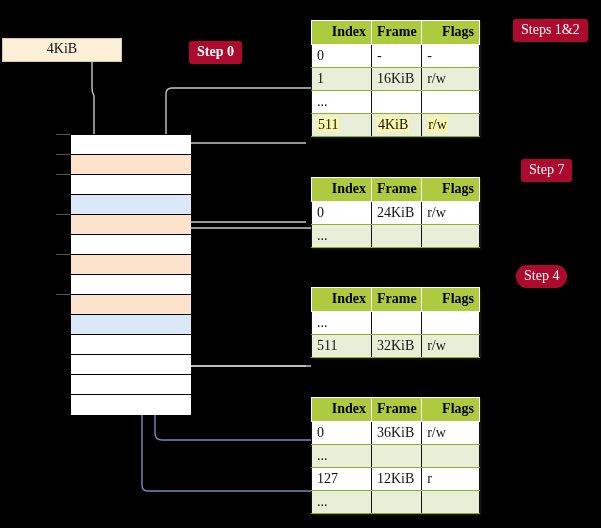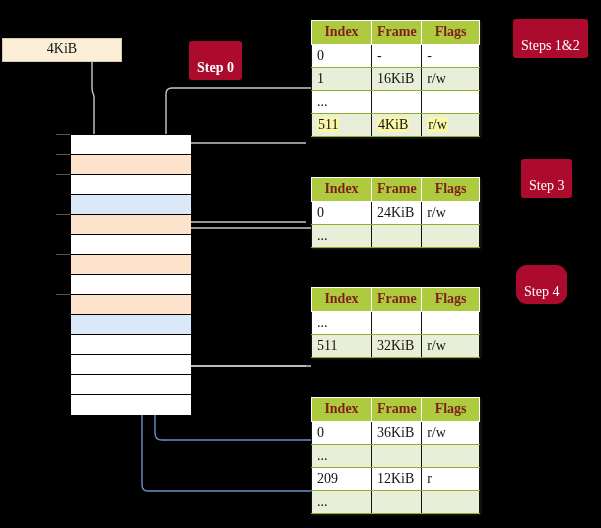--- a/index.html
+++ b/index.html
@@ -17,21 +17,21 @@
   }
 
   
   .step-badge {
     position: absolute;
     background: #ac0b2e;
     color: #ffffff;
     font-family: "Liberation Serif", "DejaVu Serif", serif;
     font-size: 14px;
     line-height: 1;
-    padding: 20px 8px 5px 8px;
+    padding: 4px 8px 5px 8px;
     border-radius: 3px;
     white-space: nowrap;
     box-shadow: 0 1px 2px rgba(0,0,0,0.6);
   }
 
   
   .req-box {
     position: absolute;
     background: #fbf0d7;
     border: 1px solid #d8cba8;
@@ -49,24 +49,24 @@
     background: #ffffff;
     box-shadow: 1px 1px 2px rgba(255,255,255,0.12);
   }
   .ptable table {
     border-collapse: collapse;
     table-layout: fixed;
     width: 169px;
   }
   .ptable th {
     background: #aecb40;
-    color: #7f1d1d;
+    color: #000000;
     font-weight: bold;
     font-size: 14px;
-    text-align: center;
+    text-align: right;
     padding: 3px 5px 4px 5px;
     border: 1px solid #ffffff;
     height: 19px;
     box-sizing: border-box;
   }
   .ptable td {
     font-size: 14px;
     color: #111111;
     text-align: left;
     padding: 2px 5px 3px 5px;
@@ -171,21 +171,21 @@
     <span>4KiB</span>
   </div>
 
   <div class="step-badge" style="left:189px; top:41px;font-weight:bold;">
     <span>Step 0</span>
   </div>
   <div class="step-badge" style="left:513px; top:19px;">
     <span>Steps 1&amp;2</span>
   </div>
   <div class="step-badge" style="left:521px; top:159px;">
-    <span>Step 3</span>
+    <span>Step 7</span>
   </div>
   <div class="step-badge" style="left:516px; top:265px;border-radius:11px;">
     <span>Step 4</span>
   </div>
 
   <div id="memgrid">
       <div class="memrow" style="top: 0px; height: 20px;"></div>
       <div class="memrow peach" style="top: 20px; height: 20px;"></div>
       <div class="memrow" style="top: 40px; height: 20px;"></div>
       <div class="memrow blue" style="top: 60px; height: 20px;"></div>
@@ -305,21 +305,21 @@
             <td class="col-index">0</td>
             <td class="col-frame">36KiB</td>
             <td class="col-flags">r/w</td>
           </tr>
           <tr class="even">
             <td class="col-index">...</td>
             <td class="col-frame"></td>
             <td class="col-flags"></td>
           </tr>
           <tr class="odd">
-            <td class="col-index">209</td>
+            <td class="col-index">127</td>
             <td class="col-frame">12KiB</td>
             <td class="col-flags">r</td>
           </tr>
           <tr class="even">
             <td class="col-index">...</td>
             <td class="col-frame"></td>
             <td class="col-flags"></td>
           </tr>
         </tbody>
     </table>

